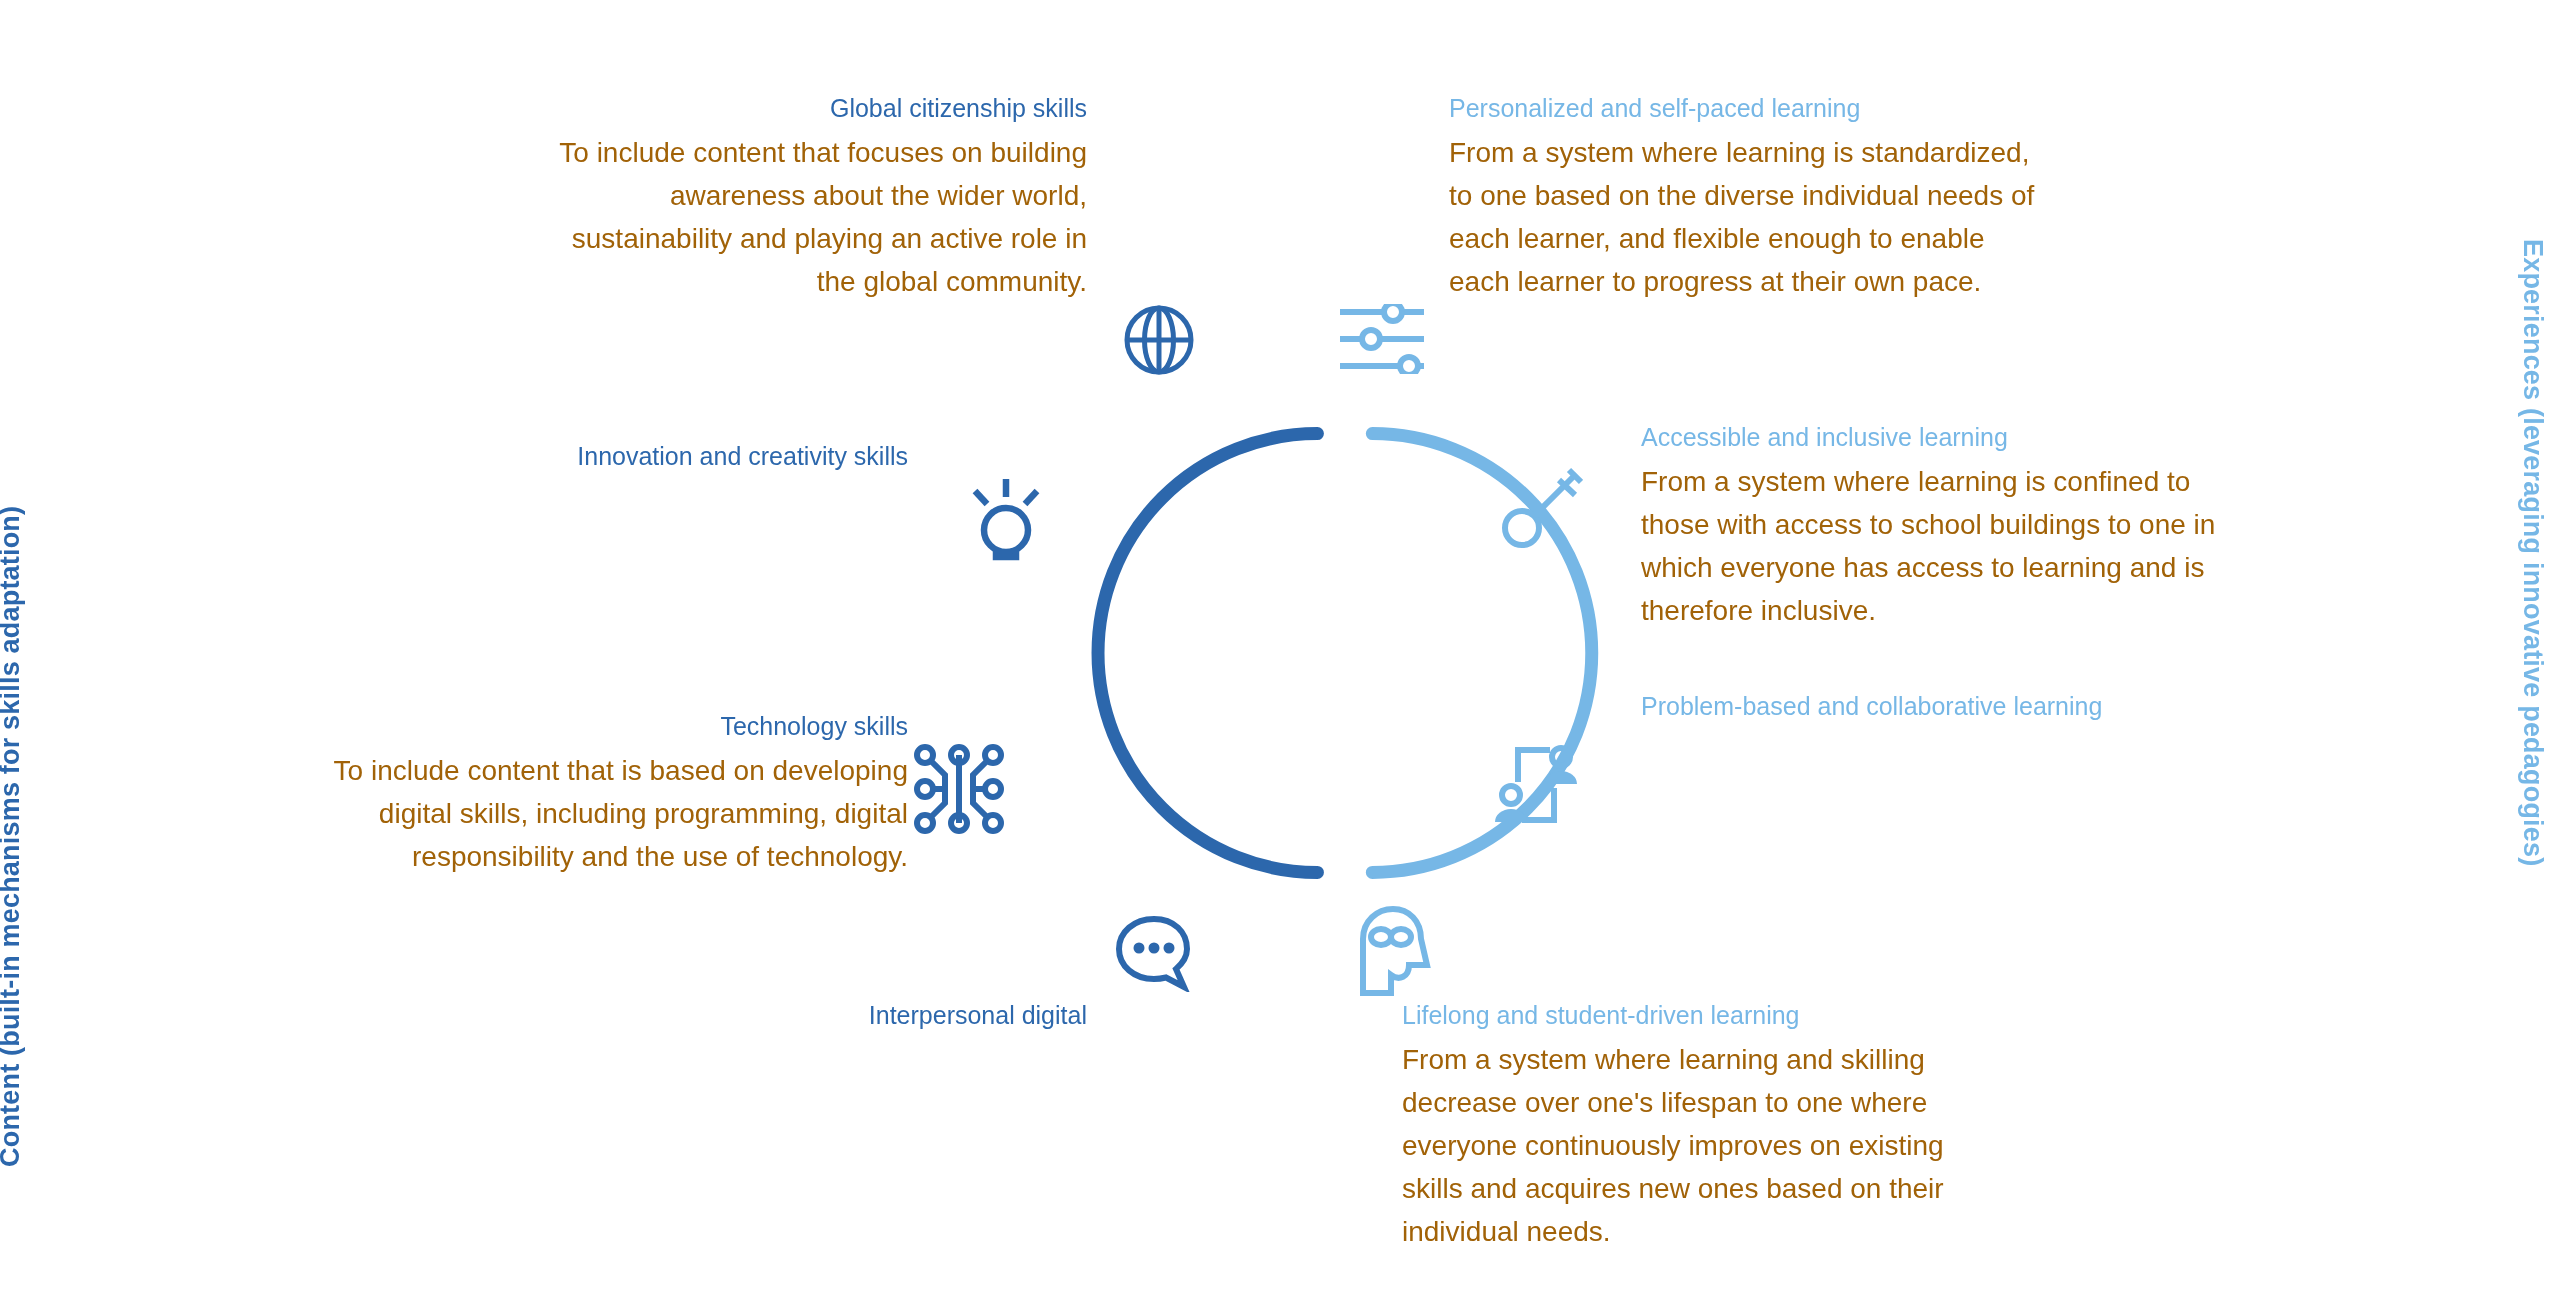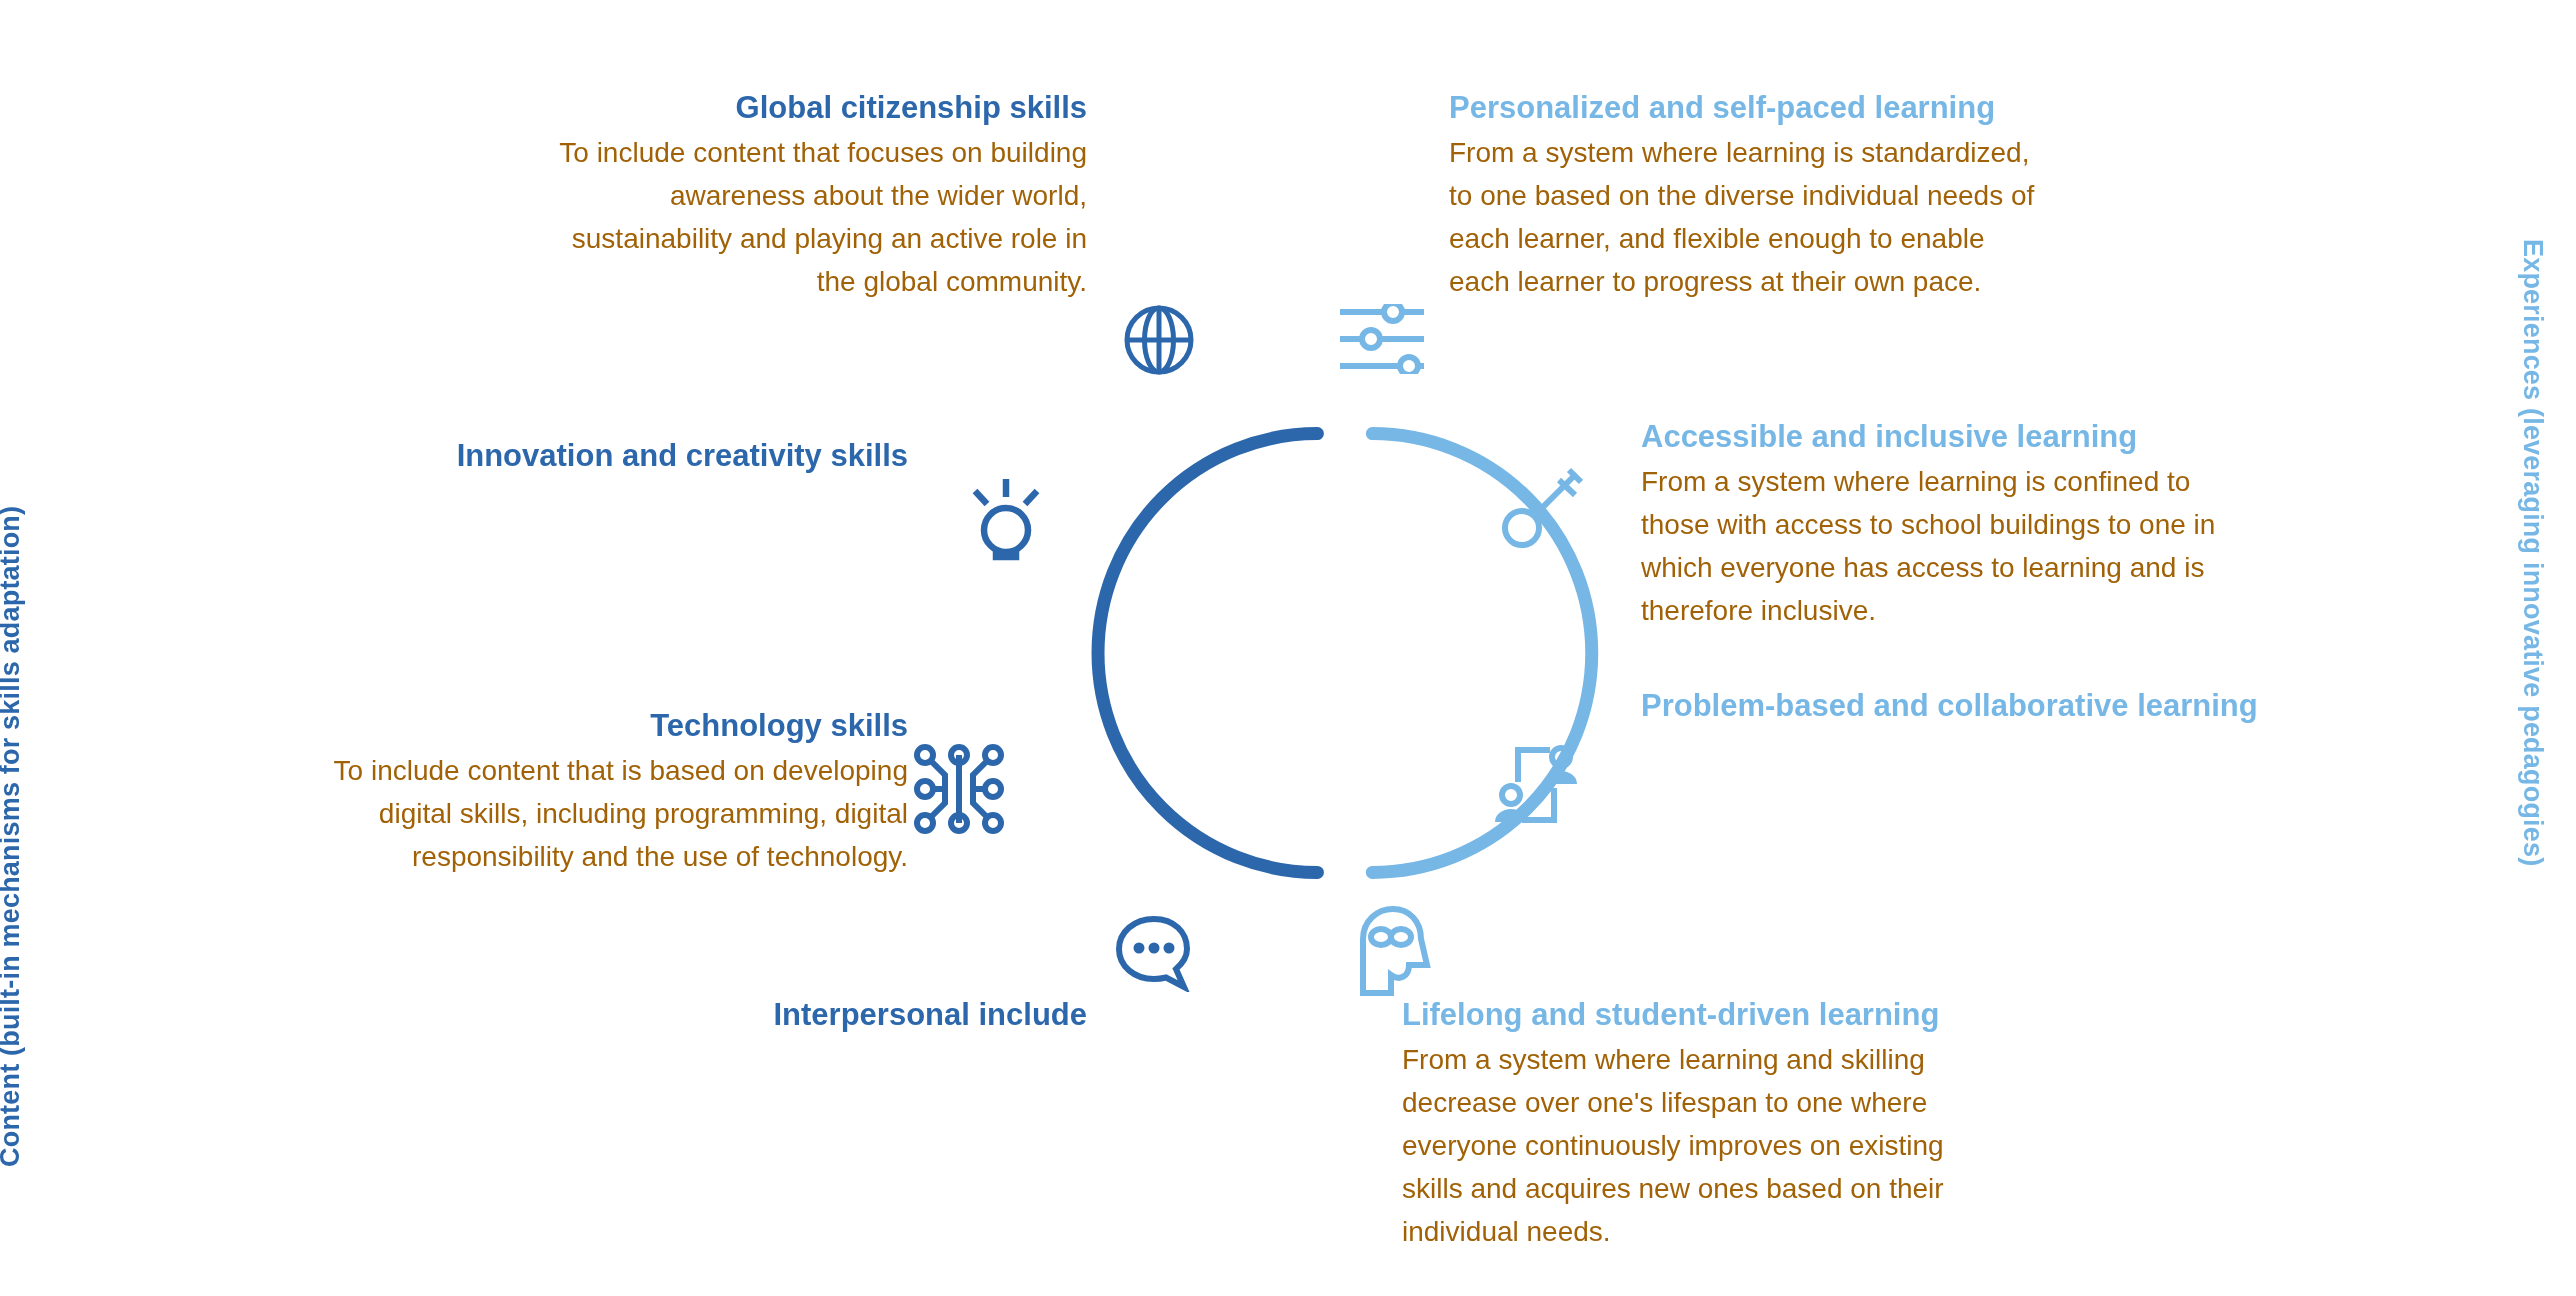--- a/index.html
+++ b/index.html
@@ -36,22 +36,22 @@
   .rot-down {
     position: absolute; left: 62px; top: 0;
     transform-origin: left top;
     transform: rotate(90deg);
     white-space: nowrap;
   }
 
   
   .block { position: absolute; }
   .block .heading {
-    font-weight: bold;
-    font-size: 31px;
+    font-weight: normal;
+    font-size: 25px;
     line-height: 40px;
     margin-bottom: 3px;
     white-space: nowrap;
   }
   .block .body {
     font-size: 28px;
     line-height: 43px;
     color: #a16207;
     white-space: pre-line;
   }
@@ -92,21 +92,21 @@
   </div>
 
   <div class="block left-col dark" style="left:175px; top:706px; width:733px;">
     <div class="heading">Technology skills</div>
     <div class="body">To include content that is based on developing
 digital skills, including programming, digital
 responsibility and the use of technology.</div>
   </div>
 
   <div class="block left-col dark" style="left:354px; top:995px; width:733px;">
-    <div class="heading">Interpersonal include</div>
+    <div class="heading">Interpersonal digital</div>
   </div>
 
   <div class="block right-col light" style="left:1449px; top:88px; width:798px;">
     <div class="heading">Personalized and self-paced learning</div>
     <div class="body">From a system where learning is standardized,
 to one based on the diverse individual needs of
 each learner, and flexible enough to enable
 each learner to progress at their own pace.</div>
   </div>
 

